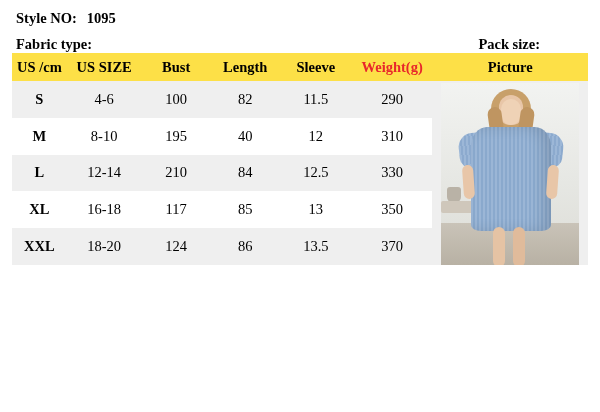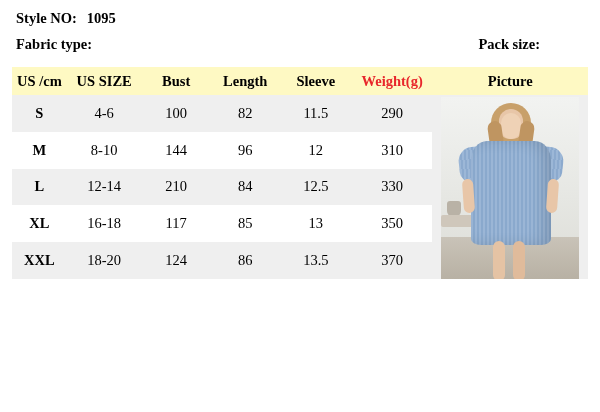--- a/index.html
+++ b/index.html
@@ -33,21 +33,21 @@
     white-space: nowrap;
   }
   .meta-row .value {
     margin-left: 10px;
     white-space: nowrap;
   }
   .meta-row .spacer {
     flex: 1;
   }
   .meta-row.second {
-    margin-bottom: 14px;
+    margin-bottom: 0;
   }
   .meta-right {
     display: flex;
     align-items: baseline;
     margin-right: 48px;
     text-align: right;
   }
 
   table.size-table {
     width: 100%;
@@ -58,21 +58,21 @@
   table.size-table td {
     text-align: center;
     vertical-align: middle;
     font-size: 14.5px;
     border: none;
     padding: 0;
   }
   table.size-table thead th {
     font-weight: bold;
     height: 28px;
-    background: #fef9c3;
+    background: #fde047;
   }
   table.size-table tbody td {
     height: 36px;
     font-size: 14.5px;
   }
   tbody tr.shade td {
     background: #efefef;
   }
   td.size-col {
     font-weight: bold;
@@ -335,22 +335,22 @@
             <div class="arm-l"></div>
             <div class="arm-r"></div>
             <div class="leg-l"></div>
             <div class="leg-r"></div>
           </div>
         </td>
       </tr>
       <tr>
         <td class="size-col">M</td>
         <td>8-10</td>
-        <td>144</td>
-        <td>96</td>
+        <td>195</td>
+        <td>40</td>
         <td>12</td>
         <td>310</td>
       </tr>
       <tr class="shade">
         <td class="size-col">L</td>
         <td>12-14</td>
         <td>210</td>
         <td>84</td>
         <td>12.5</td>
         <td>330</td>

